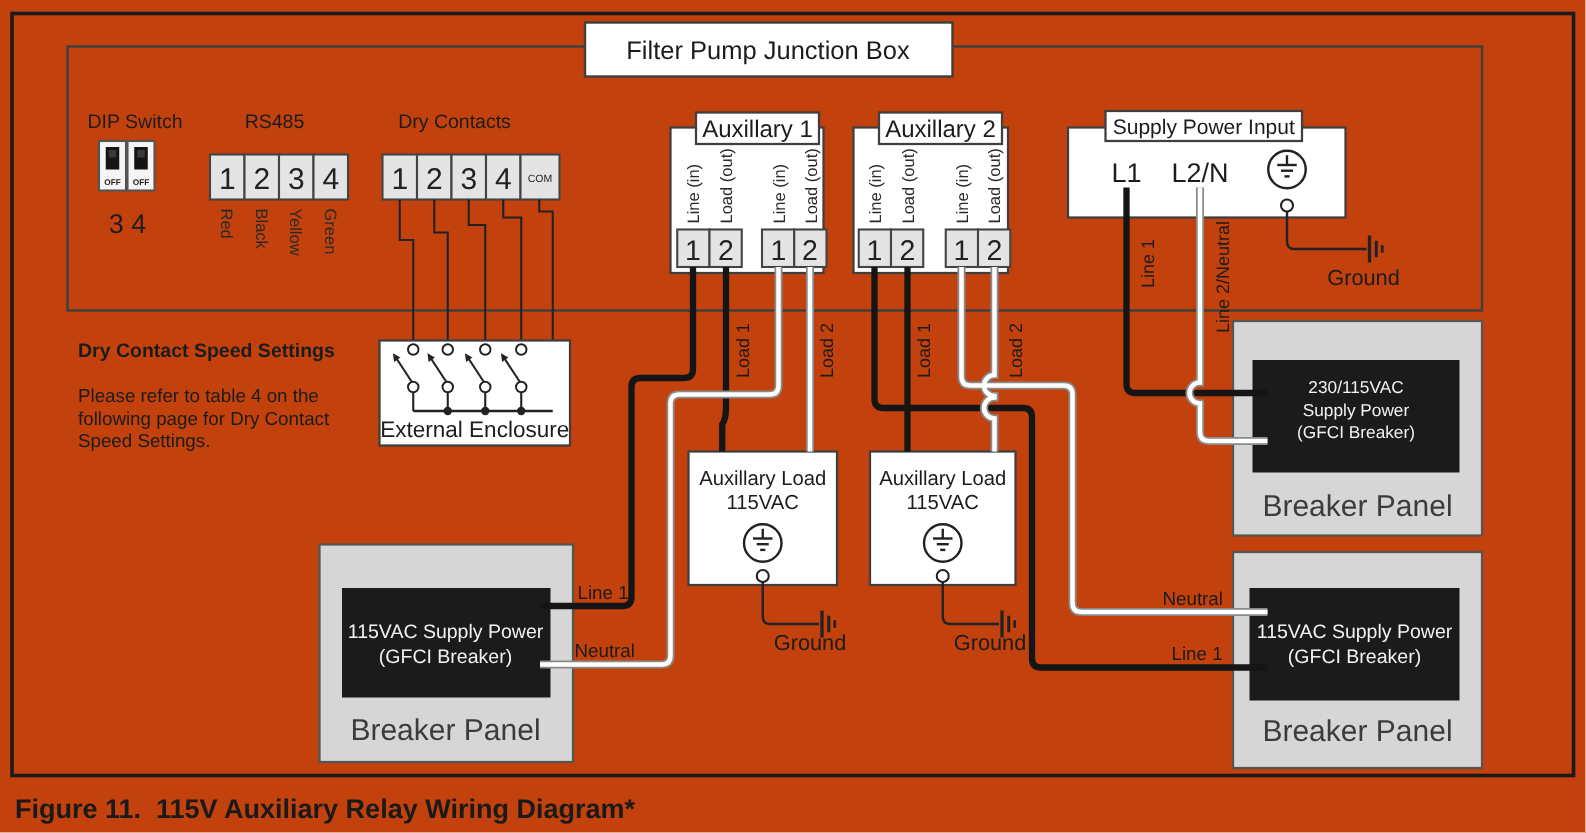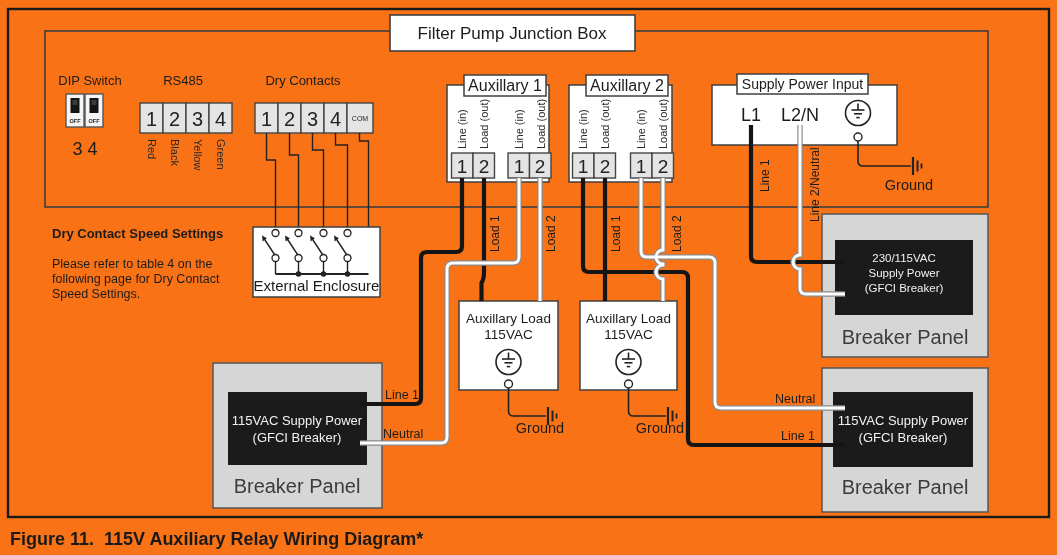--- a/index.html
+++ b/index.html
@@ -1,16 +1,16 @@
 <!DOCTYPE html>
 <html><head>
 <meta charset="utf-8">
 <style>
   html,body{margin:0;padding:0;background:#fff;}
-  .stage{position:relative;width:1057px;height:555px;background:#f97316;
+  .stage{position:relative;width:1057px;height:555px;background:#c2410c;
          font-family:"Liberation Sans",sans-serif;}
   svg{position:absolute;left:0;top:0;}
   text{fill:#1c1c1c;}
   .t13{font-size:13px;}
   .t12{font-size:12px;}
   .vlab{font-size:11px;fill:#2a2a2a;}
   .cellnum{font-size:20px;fill:#222;}
   .auxnum{font-size:19px;fill:#222;}
   .boxtitle{font-size:16px;fill:#1c1c1c;}
   .panelword{font-size:20px;fill:#3c3c3c;}

